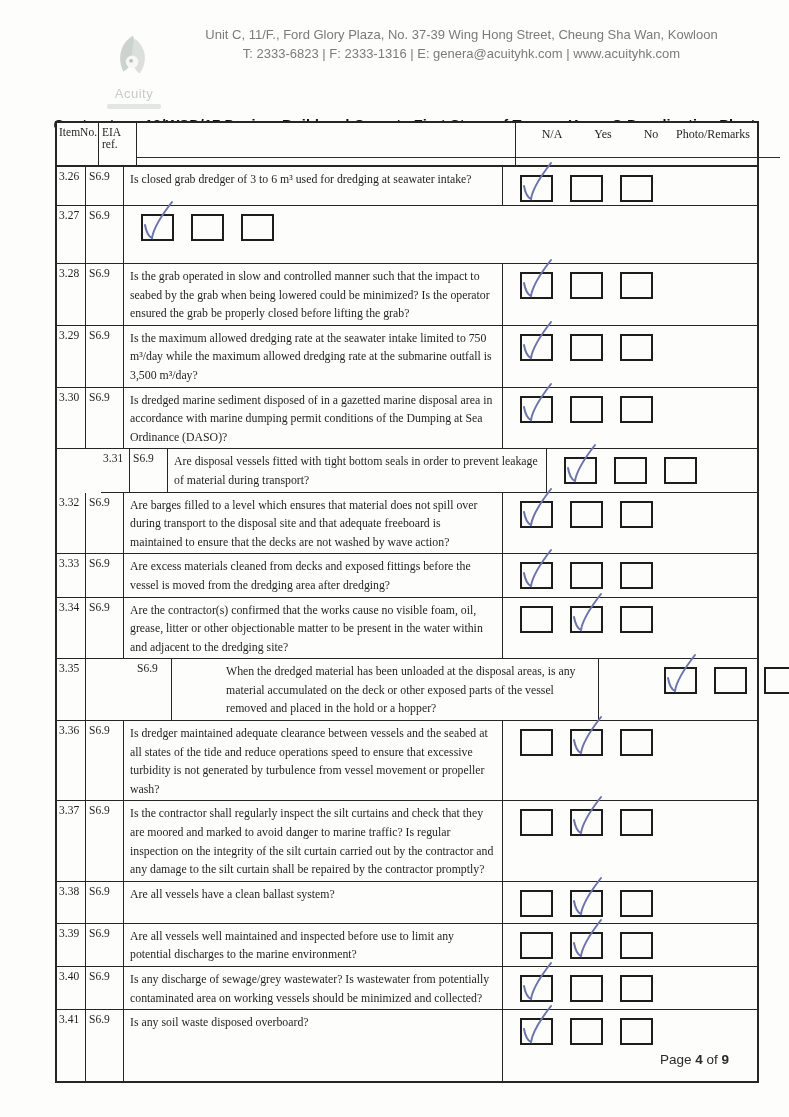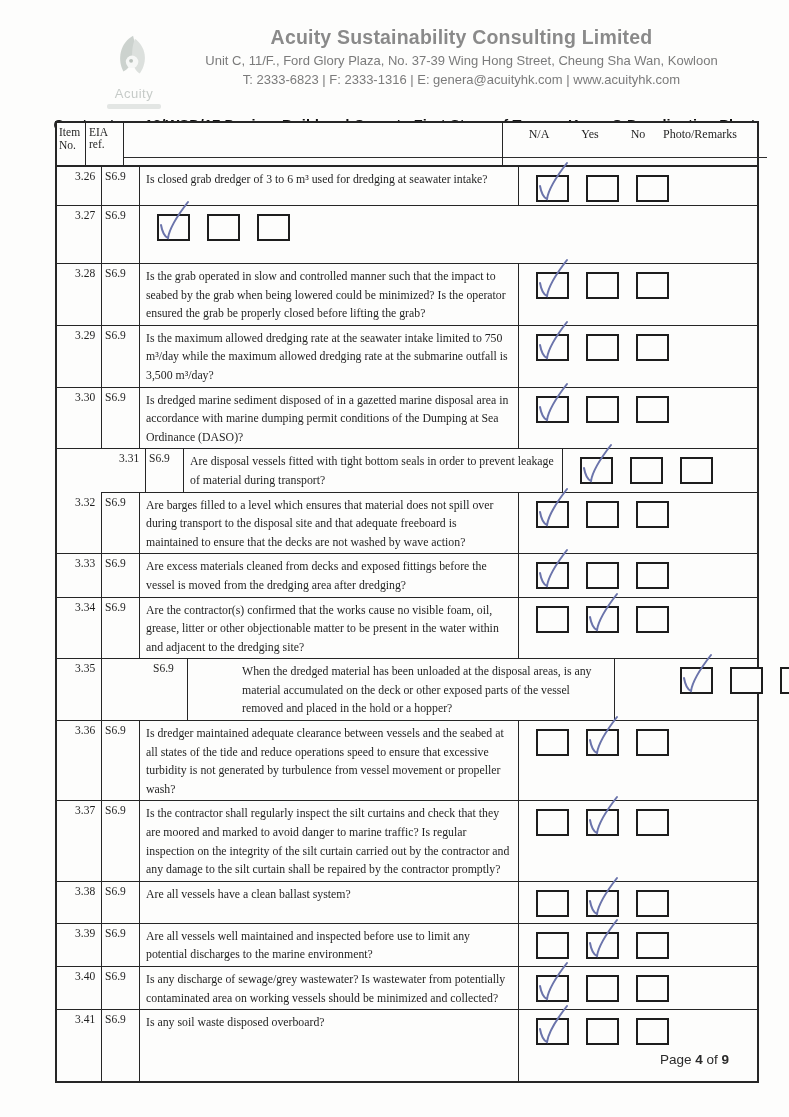--- a/index.html
+++ b/index.html
@@ -74,39 +74,39 @@
   .trow{display:flex;align-items:stretch;}
   .tc{box-sizing:border-box;overflow:visible;}
   .tc-item{flex:0 0 29px;border-right:1.5px solid #262626;padding:3px 1px 0 2px;font-size:11.5px;}
   .tc-eia {flex:0 0 38px;border-right:1.5px solid #262626;padding:3px 1px 0 3px;font-size:11.5px;}
   .tc-q   {flex:0 0 379px;border-right:1.8px solid #262626;padding:3px 7px 2px 6px;
            font-size:11.8px;line-height:18.6px;}
   .tc-checks{flex:1;position:relative;padding:8px 0 0 17px;display:flex;gap:17px;}
   
   .thead{border-bottom:2.2px solid #262626;height:42px;}
   .thead .tc{position:relative;font-size:11.5px;}
-  .thead .tc-item{display:flex;flex-direction:column;justify-content:space-between;padding-bottom:14px;}
+  .thead .tc-item{display:flex;flex-direction:row;justify-content:space-between;padding-bottom:2px;}
   .thead .tc-q:after,.thead .tc-checks:after{
     content:"";position:absolute;left:0;right:0;bottom:7px;
     border-top:1.5px solid #2e2e2e;
   }
   .check-heads{
     display:flex;
     font-size:12px;
     padding:2px 12px 0 8px;
     width:100%;
     font-family:"Liberation Serif",serif;
   }
   .check-heads .ch{text-align:center;}
   .ch-na{width:56px;}
   .ch-yes{width:46px;}
   .ch-no{width:50px;}
   .ch-photo{flex:1;text-align:center;padding-right:18px;}
   
-  .tbody .trow{border-bottom:1.6px solid #262626;padding-left:16px;}
+  .tbody .trow{border-bottom:1.6px solid #262626;}
   .tbody .trow:last-child{border-bottom:none;}
   .tbody .trow:nth-child(1) {min-height:38px;}
   .tbody .trow:nth-child(2) {min-height:57px;}
   .tbody .trow:nth-child(3) {min-height:59px;}
   .tbody .trow:nth-child(4) {min-height:41px;}
   .tbody .trow:nth-child(5) {min-height:54px;}
   .tbody .trow:nth-child(6) {min-height:38px;margin-left:44px;}
   .tbody .trow:nth-child(7) {min-height:58px;}
   .tbody .trow:nth-child(8) {min-height:38px;}
   .tbody .trow:nth-child(9) {min-height:57px;}
@@ -161,21 +161,20 @@
           <path d="M29 6 C16 13 12 30 19 43 C28 39 34 22 29 6 Z" fill="#ccd2ce"></path>
           <path d="M31 9 C42 17 45 32 36 45 C27 41 26 21 31 9 Z" fill="#dce0dd"></path>
           <circle cx="28" cy="33" r="6.5" fill="#f6f7f6"></circle>
           <circle cx="27" cy="32" r="2" fill="#b9c0bb"></circle>
         </svg>
       </span>
       <div class="logo-name">Acuity</div>
       <div class="logo-tagline"></div>
     </div>
     <div class="head-text">
-      <div class="company-name">Acuity Sustainability Consulting Limited</div>
       <div class="company-address">Unit C, 11/F., Ford Glory Plaza, No. 37-39 Wing Hong Street, Cheung Sha Wan, Kowloon</div>
       <div class="company-contact">T: 2333-6823 | F: 2333-1316 | E: genera@acuityhk.com | www.acuityhk.com</div>
     </div>
   </div>
 
   <div class="contract-title">Contract no. 13/WSD/17 Design, Build and Operate First Stage of Tseung Kwan O Desalination Plant</div>
 
   <div class="checklist">
     <div class="trow thead">
       <div class="tc tc-item">

